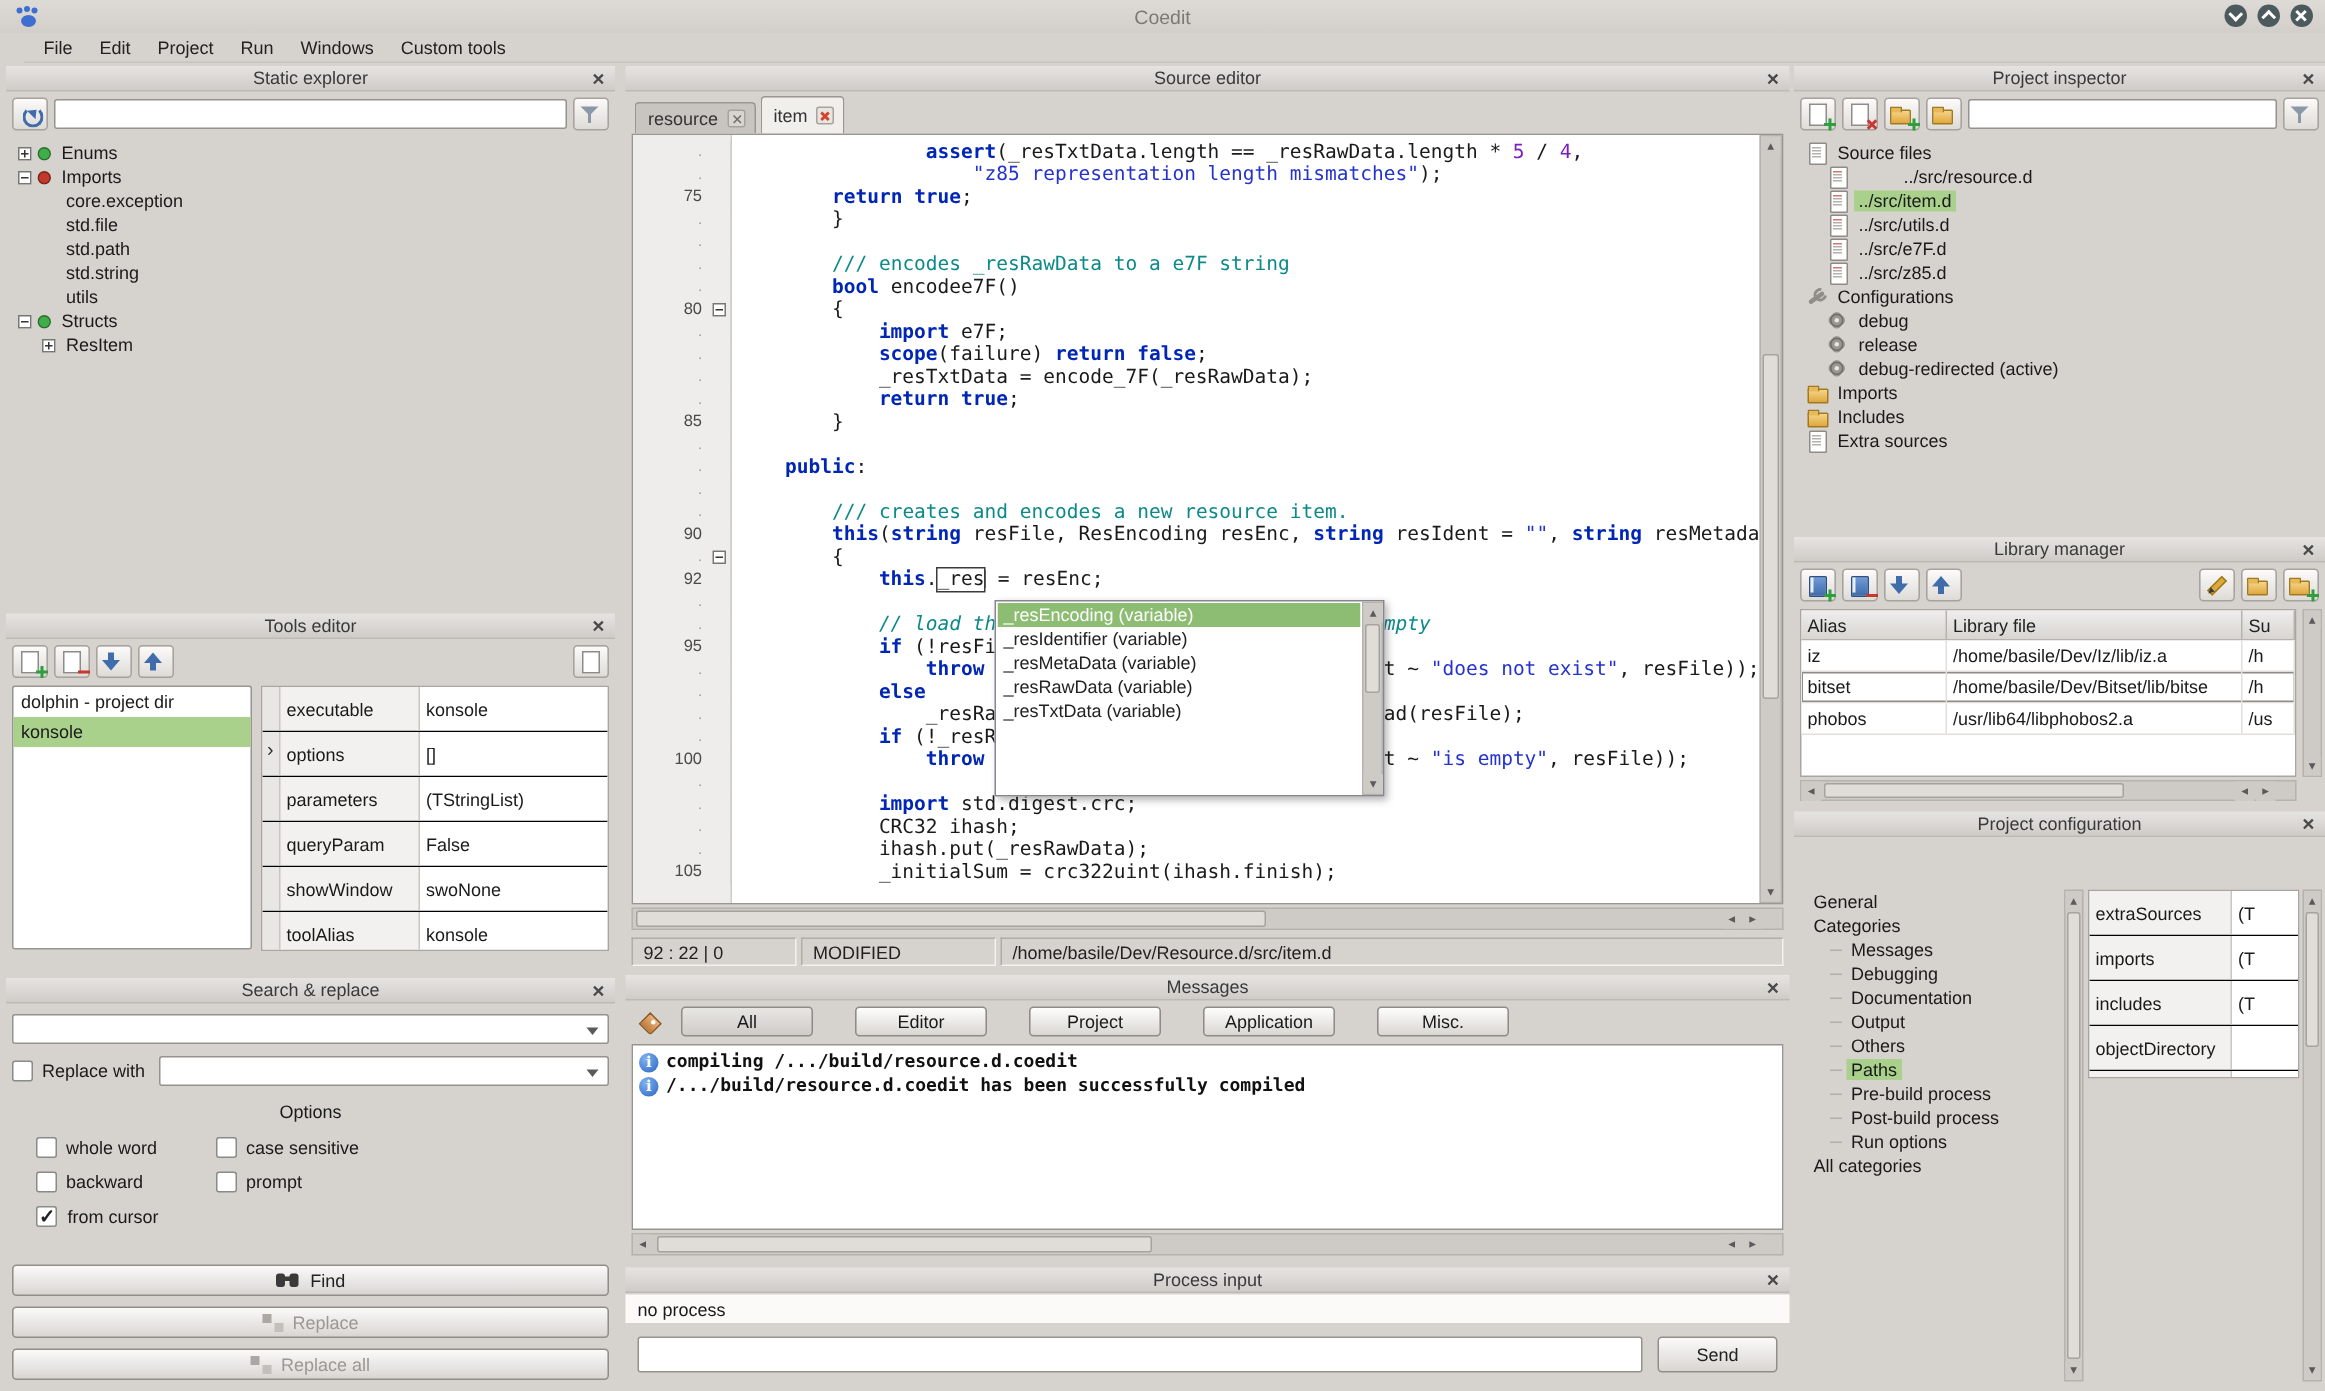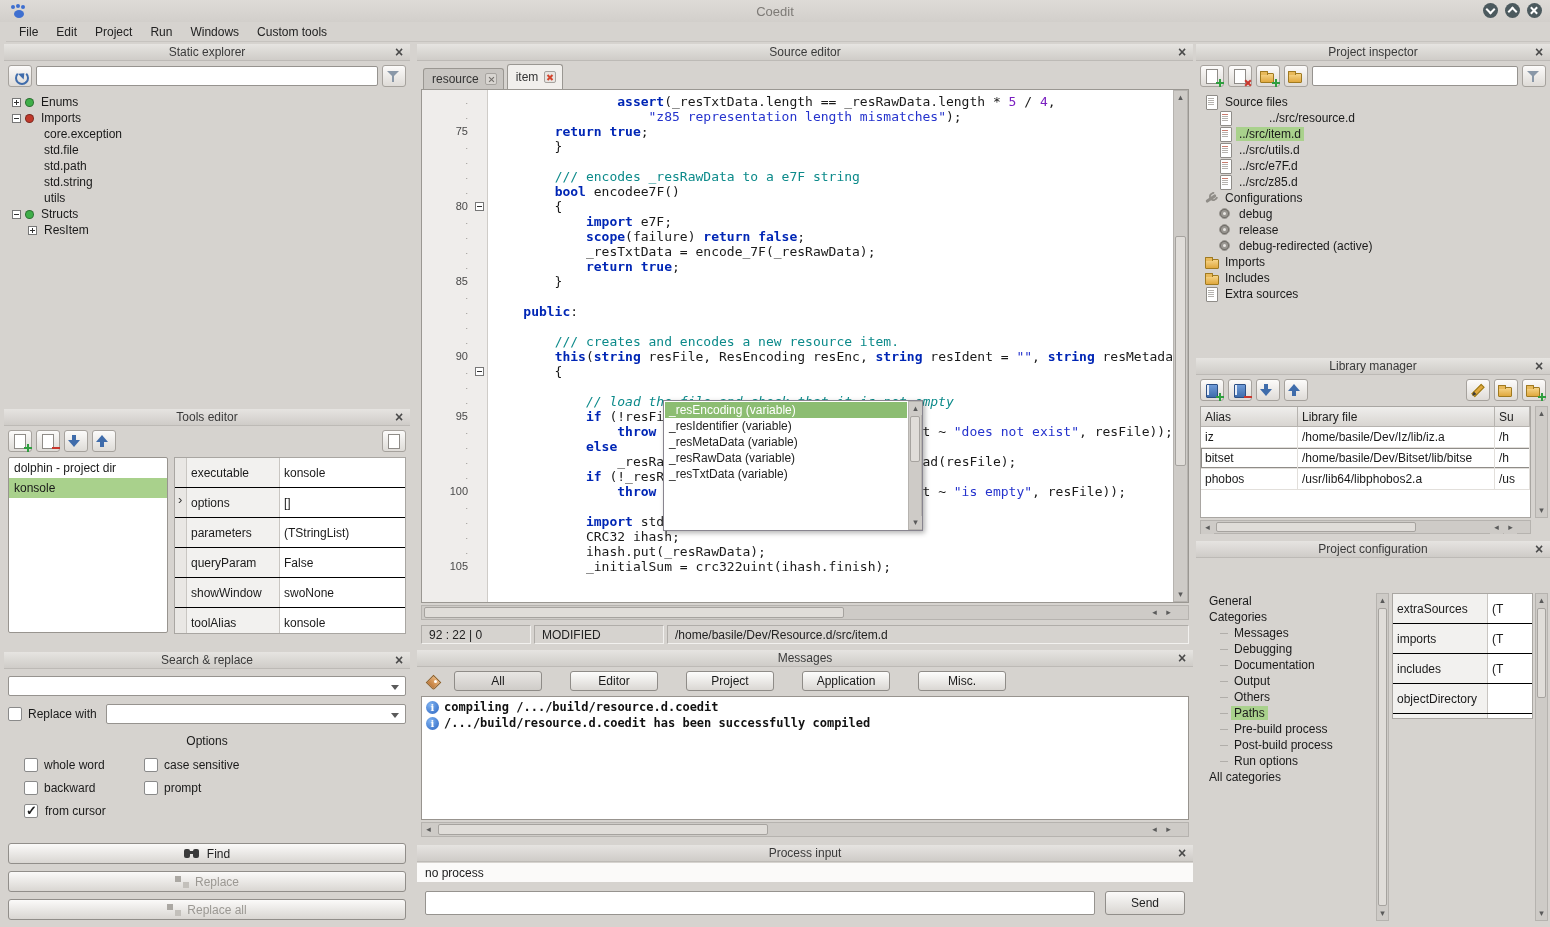--- a/index.html
+++ b/index.html
@@ -10,21 +10,21 @@
 .wtitle{position:absolute;left:0;right:0;text-align:center;color:#7d7a76;font-size:13px}
 .wbtns{position:absolute;right:8px;top:3px;display:flex}
 .wbtn{width:15px;height:15px;border-radius:50%;background:#4c5a5e;margin-left:7px;position:relative}
 .wbtn.shade::before{content:"";position:absolute;left:4px;top:3px;width:5px;height:5px;border-left:2px solid #fff;border-bottom:2px solid #fff;transform:rotate(-45deg)}
 .wbtn.unshade::before{content:"";position:absolute;left:4px;top:5px;width:5px;height:5px;border-left:2px solid #fff;border-top:2px solid #fff;transform:rotate(45deg)}
 .wbtn.close::before,.wbtn.close::after{content:"";position:absolute;left:6px;top:3px;width:2px;height:9px;background:#fff}
 .wbtn.close::before{transform:rotate(45deg)}.wbtn.close::after{transform:rotate(-45deg)}
 .paw{width:16px;height:15px;position:relative;margin-left:11px}
 .paw::before{content:"";position:absolute;left:3px;top:6px;width:10px;height:8px;background:#3e6fd0;border-radius:50%}
 .paw::after{content:"";position:absolute;left:0;top:1px;width:4px;height:4px;background:#3e6fd0;border-radius:50%;box-shadow:5px -1px 0 #3e6fd0,10px 0 0 #3e6fd0}
-.menubar{position:absolute;left:6px;top:22px;right:0;height:20px;display:flex;align-items:center;padding-left:4px;background:#d6d3cf;border-bottom:1px solid #c6c3bf}
+.menubar{position:absolute;left:16px;top:22px;right:0;height:20px;display:flex;align-items:center;padding-left:4px;background:#d6d3cf;border-bottom:1px solid #c6c3bf}
 .mitem{padding:2px 9px;color:#222}
 
 .panel{position:absolute;background:#d6d3cf}
 .phead{height:17px;display:flex;align-items:center;justify-content:center;font-size:12px;color:#3a3a3a;position:relative;background:linear-gradient(#e6e4e1,#cfccc8);border-bottom:1px solid #bdbab6}
 .pclose{position:absolute;right:4px;top:0;width:14px;height:16px;text-align:center}
 .pclose::before{content:"\00D7";font-weight:bold;font-size:14px;color:#4a4a4a;line-height:16px}
 .tbar{display:flex;align-items:center;gap:4px;padding:4px}
 .tbtn{width:24px;height:22px;border:1px solid #a6a29d;border-radius:3px;background:linear-gradient(#fcfbfa,#dedbd7);display:flex;align-items:center;justify-content:center;position:relative;flex:none}
 .ti{height:20px;background:#fff;border:1px solid #96938f;border-radius:2px;flex:1;min-width:0;padding:0 4px;font:12px "Liberation Sans",sans-serif}
 .sunk{background:#fff;border:1px solid #98948f;border-radius:2px}
@@ -119,21 +119,21 @@
 .caret{display:inline-block;width:0;height:12px;border-left:1px solid #000;vertical-align:-2px}
 .popup{position:absolute;left:663px;top:400px;width:260px;height:131px;background:#fff;border:1px solid #88858f;box-shadow:2px 2px 5px rgba(0,0,0,.3);z-index:9}
 .plist{position:absolute;left:1px;top:1px;right:15px;bottom:1px;overflow:hidden}
 .pitem{height:16px;font:12px/16px "Liberation Sans",sans-serif;padding:0 4px;white-space:nowrap;color:#222}
 .pitem.sel{background:#8cbd72;color:#fff}
 .statusbar{position:absolute;left:4px;right:4px;top:581px;height:19px;display:flex;gap:3px}
 .sseg{border:1px solid;border-color:#b0ada9 #f2f1ef #f2f1ef #b0ada9;display:flex;align-items:center;padding:0 7px;font-size:12px;color:#222;white-space:nowrap;overflow:hidden}
 
 .mfbtn{min-width:88px;height:20px;border:1px solid #8f8c88;border-radius:3px;background:linear-gradient(#fdfdfc,#dad7d3);display:flex;align-items:center;justify-content:center;padding:0 10px;font-size:12px}
 .mfbtn.act{background:linear-gradient(#e8e6e3,#cfccc8)}
-.mrow{display:flex;align-items:center;height:16px;white-space:nowrap}
+.mrow{display:flex;align-items:flex-end;height:16px;white-space:nowrap}
 .mtext{font:bold 12px/16px "DejaVu Sans Mono",monospace;color:#111}
 
 .pgrid{background:#fff;border:1px solid #a9a6a2;overflow:hidden}
 .pgrow{display:flex;height:30px;border-bottom:1px solid #000000}
 .pgsel{width:12px;background:#e9e7e4;border-right:1px solid #c9c6c2;position:relative;flex:none}
 .pgsel.on::before{content:"\203A";position:absolute;left:3px;top:4px;font-size:13px;color:#333}
 .pgname{background:#f2f1ef;border-right:1px solid #c9c6c2;display:flex;align-items:center;padding:0 4px;overflow:hidden;white-space:nowrap;flex:none}
 .pgval{flex:1;background:#fff;display:flex;align-items:center;padding:0 4px;overflow:hidden;white-space:nowrap}
 
 .lmrow{display:flex;height:21px;border-bottom:1px solid #e2dfdb;background:#fff}
@@ -458,20 +458,25 @@
           <span class="ctext"><span class="tok-t">        </span><span class="tok-k">this</span><span class="tok-t">(</span><span class="tok-k">string</span><span class="tok-t"> resFile, ResEncoding resEnc, </span><span class="tok-k">string</span><span class="tok-t"> resIdent = </span><span class="tok-s">""</span><span class="tok-t">, </span><span class="tok-k">string</span><span class="tok-t"> resMetadata = </span></span>
         </div>
         <div class="cl">
           <span class="gnum dim">.</span>
           <span class="gfold">
             <span class="foldbox"></span>
           </span>
           <span class="ctext"><span class="tok-t">        {</span></span>
         </div>
         <div class="cl">
+          <span class="gnum">92</span>
+          <span class="gfold"></span>
+          <span class="ctext"><span class="tok-t">            </span><span class="tok-k">this</span><span class="tok-t">.</span><span class="tok-x">_res</span><span class="caret"></span><span class="tok-t"> = resEnc;</span></span>
+        </div>
+        <div class="cl">
           <span class="gnum dim">.</span>
           <span class="gfold"></span>
           <span class="ctext"></span>
         </div>
         <div class="cl">
           <span class="gnum dim">.</span>
           <span class="gfold"></span>
           <span class="ctext"><span class="tok-t">            </span><span class="tok-cc">// load the file and check that it is not empty</span></span>
         </div>
         <div class="cl">

